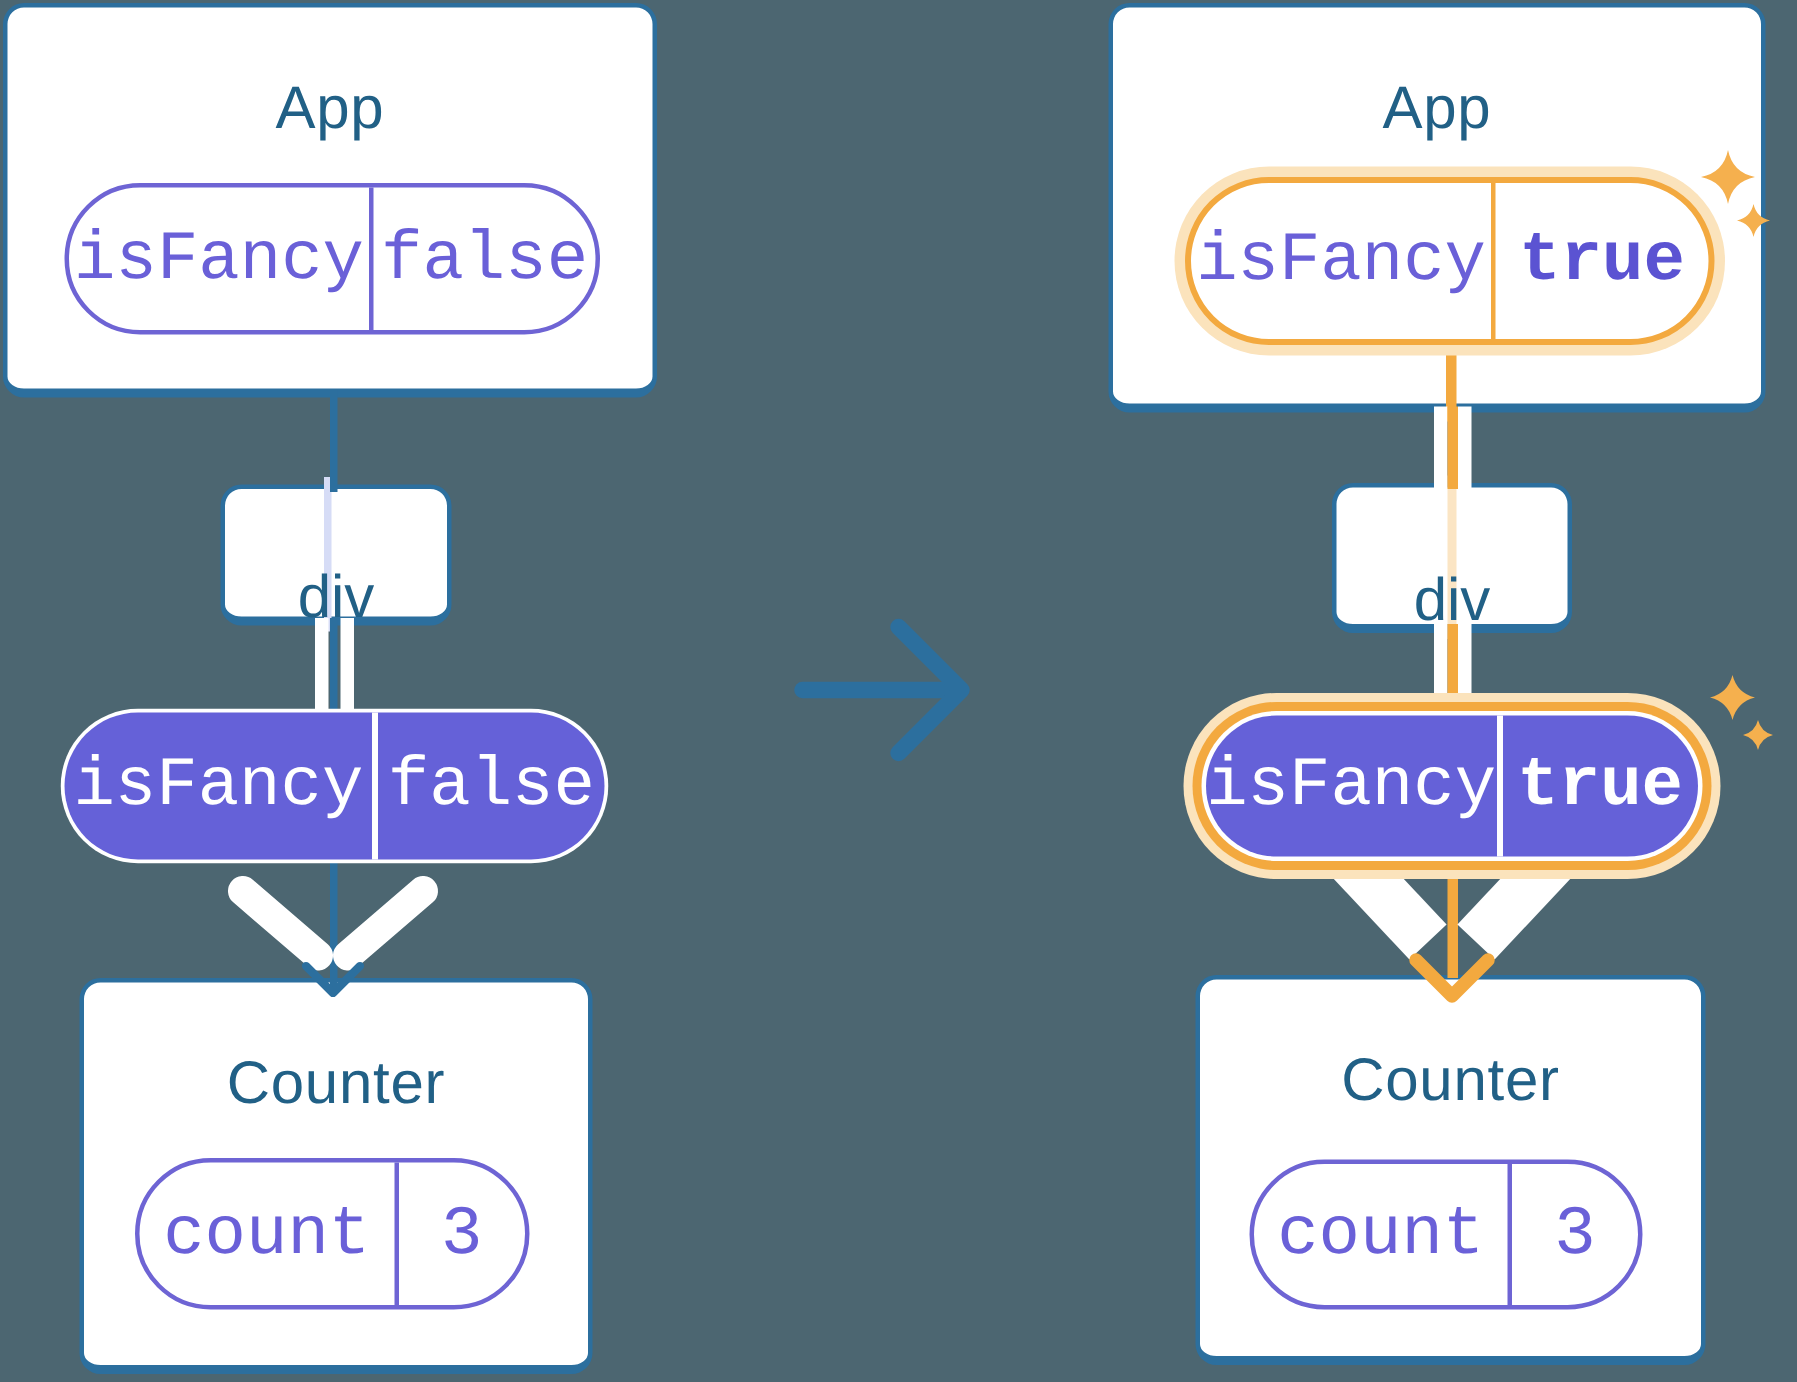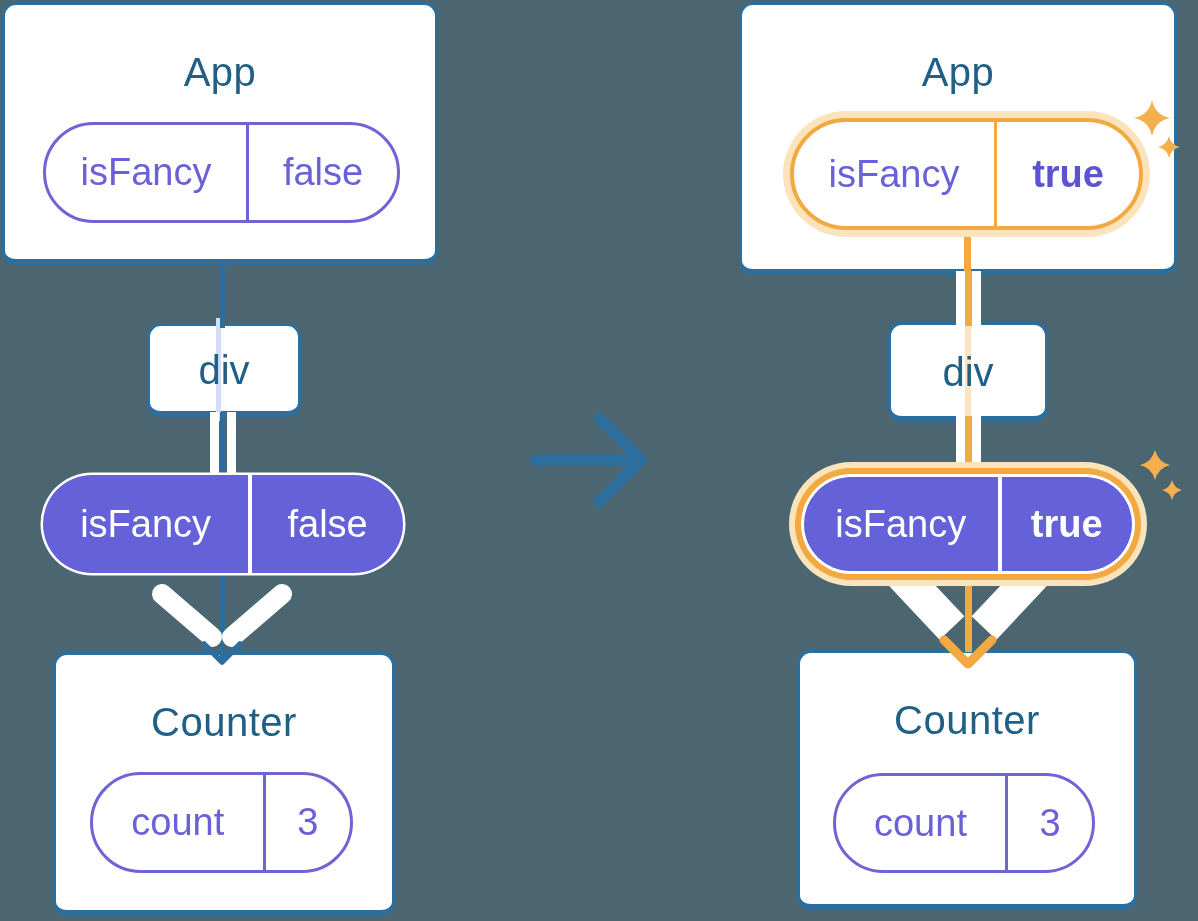--- a/index.html
+++ b/index.html
@@ -9,24 +9,24 @@
     --sparkle:#F5B04E; --white_line:#FFFFFF;
   }
   html,body{margin:0;padding:0;}
   body{font-family:"Liberation Sans",sans-serif;background:var(--bg);}
   .stage{position:relative;width:1198px;height:921px;background:var(--bg);overflow:hidden;}
   
   .card{position:absolute;background:var(--card);border:3.5px solid var(--stroke);
         border-bottom-width:6px;border-radius:14px;box-sizing:border-box;z-index:1;}
   .card-title{position:absolute;text-align:center;font-size:40px;font-weight:500;
         color:var(--title);z-index:4;letter-spacing:.5px;}
-  .divlabel{position:absolute;text-align:center;font-size:40px;font-weight:500;color:var(--title);z-index:4;}
+  .divlabel{position:absolute;text-align:center;font-size:40px;font-weight:500;color:var(--title);z-index:4;margin-top:28px;}
   
   .pill{position:absolute;display:flex;align-items:stretch;box-sizing:border-box;z-index:5;}
-  .pill .cell{display:flex;align-items:center;justify-content:center;font-size:38px;}
+  .pill .cell{display:flex;align-items:center;justify-content:center;font-size:46px;font-family:Liberation Mono, monospace;}
   .pill-light{background:var(--card);border:3px solid var(--purple_outline);border-radius:60px;}
   .pill-light .cell{color:var(--purple_text);}
   .pill-light .sep{width:3px;background:var(--purple_outline);}
   .pill-hl{background:var(--card);border:4px solid var(--orange);border-radius:60px;
            box-shadow:0 0 0 7px var(--orange_glow);}
   .pill-hl .cell{color:var(--purple_text);}
   .pill-hl .cell.bold{color:var(--purple_bold);font-weight:700;}
   .pill-hl .sep{width:3px;background:var(--orange);}
   .pill-solid{background:var(--purple_fill);border-radius:60px;box-shadow:0 0 0 2.5px #fff;}
   .pill-solid .cell{color:#fff;}

